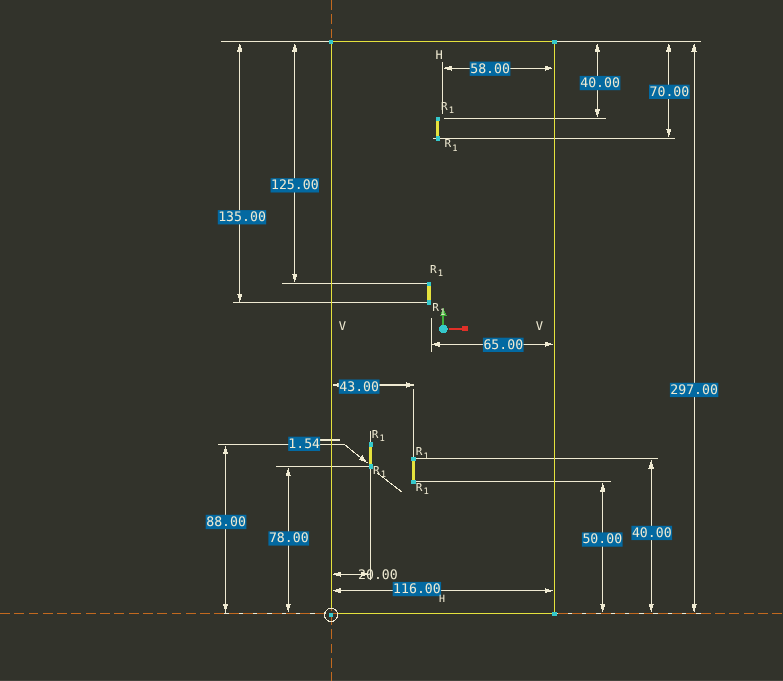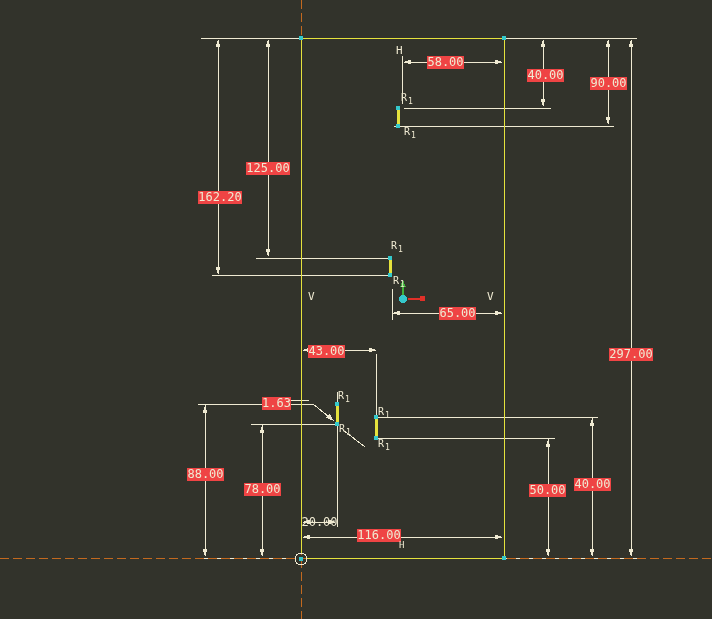--- a/index.html
+++ b/index.html
@@ -8,27 +8,27 @@
     width:712px;height:619px;
     background:#32332b;
     overflow:hidden;
     font-family:"DejaVu Sans Mono", monospace;
   }
   .viewport svg{position:absolute;left:0;top:0;}
   .txt{
     position:absolute;
     font:12px/13px "DejaVu Sans Mono", monospace;
     color:#efead2;
-    background:#ef4444;
+    background:#0369a1;
     text-align:center;
     height:13px;
     white-space:nowrap;
     letter-spacing:0;
   }
-  .nobg{background:transparent;}
+  .nobg{background:transparent;padding-left:24px;}
   .lbl{
     position:absolute;
     font:11px/12px "DejaVu Sans Mono", monospace;
     color:#efead2;
     background:transparent;
     white-space:nowrap;
   }
   .r1{
     position:absolute;
     font:10px/10px "DejaVu Sans Mono", monospace;
@@ -154,29 +154,29 @@
         <rect x="374" y="436" width="4" height="4" fill="#35c8cb"></rect>
       </g>
 
     <line x1="408" y1="299" x2="420" y2="299" stroke="#e03028" stroke-width="2"></line>
     <rect x="420" y="296" width="5" height="5" fill="#e03028"></rect>
     <line x1="403" y1="297" x2="403" y2="286" stroke="#3fb03a" stroke-width="2"></line>
     <polygon points="403,280 400,287 406,287" fill="#3fb03a"></polygon>
     <circle cx="403" cy="299" r="4" fill="#35c8cb"></circle>
   </svg>
 
-  <div class="txt" style="left:198px;top:191px;width:44px">162.20</div>
+  <div class="txt" style="left:198px;top:191px;width:44px">135.00</div>
   <div class="txt" style="left:246px;top:162px;width:44px">125.00</div>
   <div class="txt" style="left:427px;top:56px;width:37px">58.00</div>
   <div class="txt" style="left:527px;top:69px;width:37px">40.00</div>
-  <div class="txt" style="left:590px;top:77px;width:37px">90.00</div>
+  <div class="txt" style="left:590px;top:77px;width:37px">70.00</div>
   <div class="txt" style="left:439px;top:307px;width:37px">65.00</div>
   <div class="txt" style="left:609px;top:348px;width:44px">297.00</div>
   <div class="txt" style="left:308px;top:345px;width:37px">43.00</div>
-  <div class="txt" style="left:262px;top:397px;width:29px">1.63</div>
+  <div class="txt" style="left:262px;top:397px;width:29px">1.54</div>
   <div class="txt" style="left:187px;top:468px;width:37px">88.00</div>
   <div class="txt" style="left:244px;top:483px;width:37px">78.00</div>
   <div class="txt" style="left:529px;top:484px;width:37px">50.00</div>
   <div class="txt" style="left:574px;top:478px;width:37px">40.00</div>
   <div class="txt nobg" style="left:301px;top:516px;width:37px">20.00</div>
   <div class="txt" style="left:357px;top:529px;width:44px">116.00</div>
   <div class="sub9" style="left:399px;top:540px">H</div>
 
   <div class="lbl" style="left:396px;top:45px">H</div>
   <div class="lbl" style="left:308px;top:291px">V</div>

